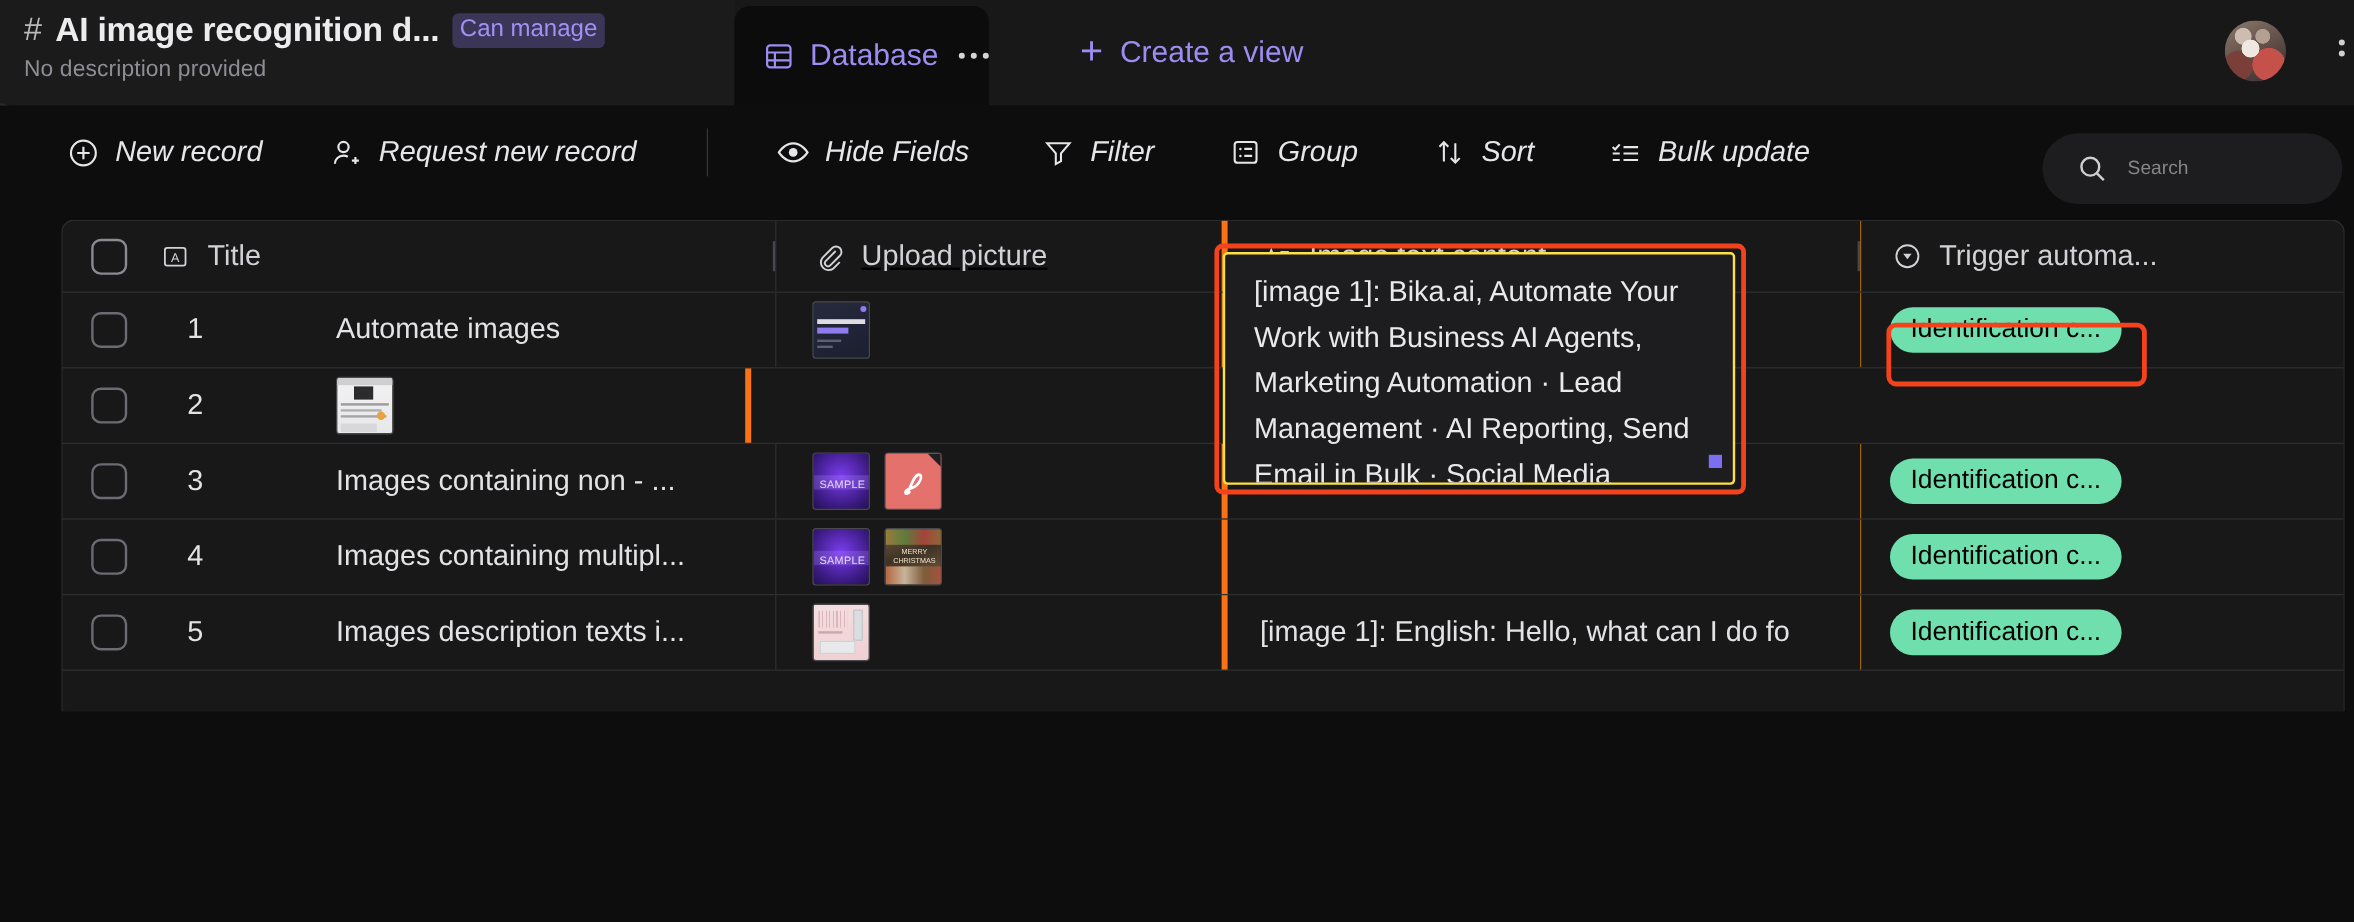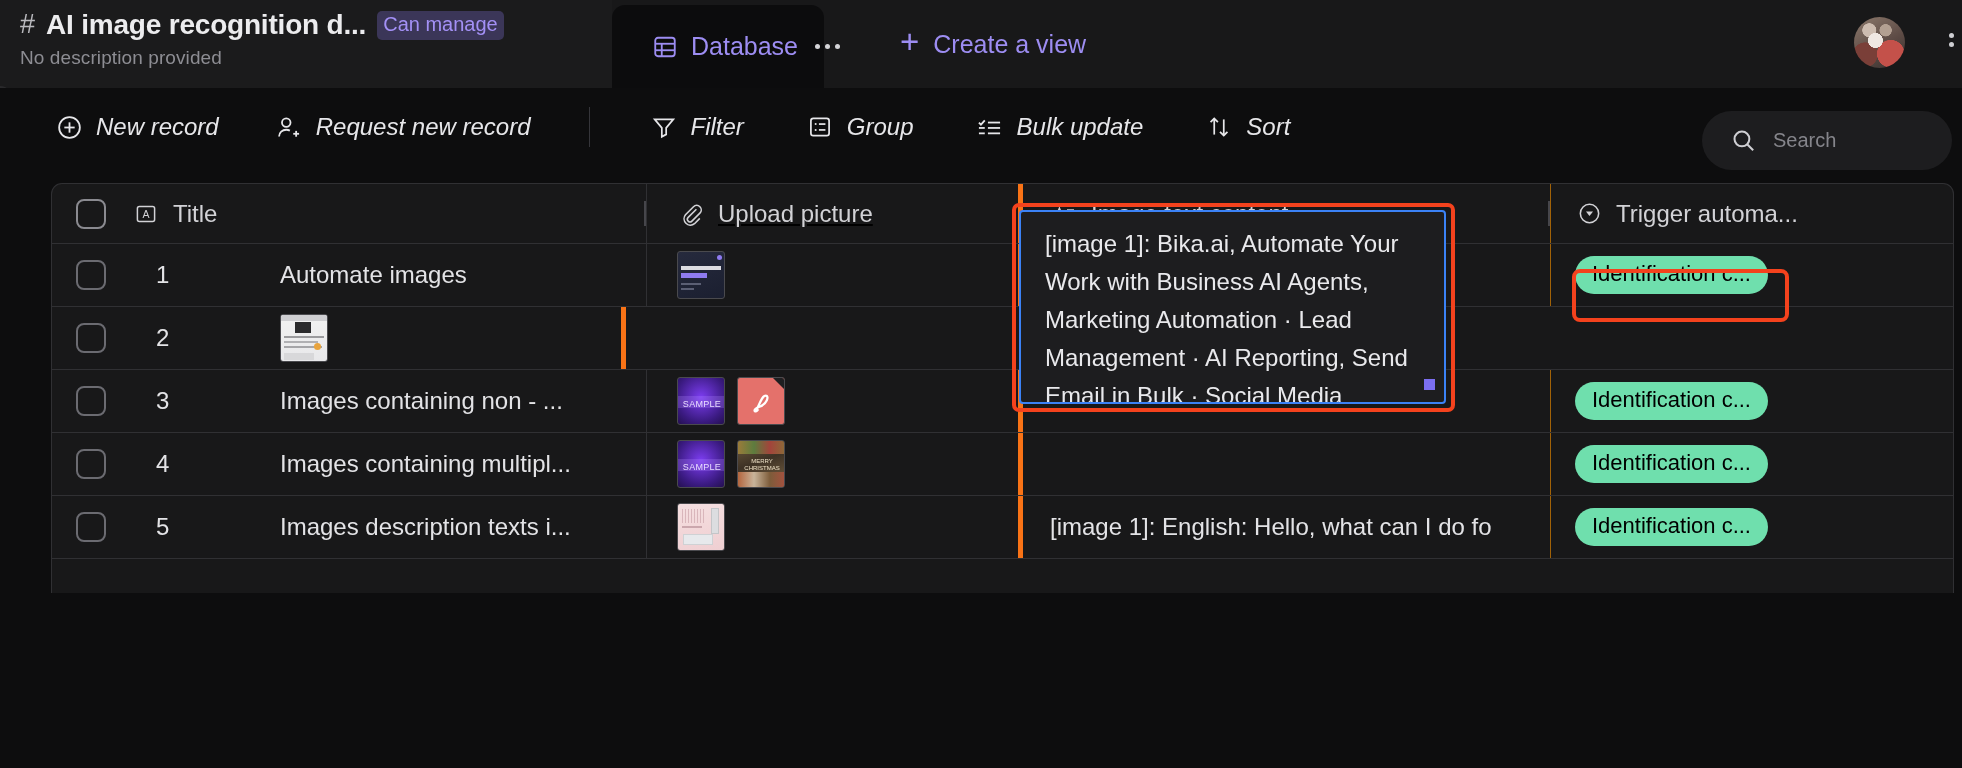--- a/index.html
+++ b/index.html
@@ -38,21 +38,21 @@
   #doc-desc {
     font-size: 19px; color: #8d8d93; margin-top: 6px; letter-spacing: 0.1px;
   }
 
   
   #db-tab {
     position: absolute; left: 612px; top: 5px; width: 212px; height: 83px;
     background: #0c0c0d;
     border-radius: 13px 13px 0 0;
     display: flex; align-items: center; gap: 13px;
-    padding-left: 40px;
+    padding-left: 24px;
   }
   #db-tab-label {
     font-size: 25px; color: #9d8df2; font-weight: 400; white-space: nowrap;
   }
   .tab-dots { display: flex; gap: 5px; align-items: center; margin-left: 4px; }
   .tab-dots i { width: 5px; height: 5px; border-radius: 50%; background: #d5d5d8; display:block; }
 
   #create-view {
     position: absolute; left: 900px; top: 20px; height: 48px;
     display: flex; align-items: center; gap: 14px;
@@ -103,21 +103,21 @@
   .tb-icon { display: inline-flex; align-items: center; justify-content: center; width: 28px; height: 28px; }
   .tb-sep {
     width: 1px; height: 40px; background: #35353a; flex: none;
   }
   #search-box {
     position: absolute; right: 10px; top: 111px;
     width: 250px; height: 59px;
     background: #1d1d1f; border-radius: 30px;
     display: flex; align-items: center; gap: 16px; padding-left: 27px;
   }
-  #search-placeholder { color: #85858b; font-size: 20px; }
+  #search-placeholder { color: #85858b; font-size: 16px; }
 
   
   #grid {
     position: absolute; left: 51px; top: 183px;
     width: 1903px; height: 410px;
     background: #181819;
     border: 1px solid #303033;
     border-top-left-radius: 11px; border-top-right-radius: 11px;
     border-bottom: none;
   }
@@ -148,21 +148,21 @@
   .badge-green {
     background: #6fdfad; color: #000000; font-size: 22px;
     padding: 5px 17px 7px; border-radius: 19px; white-space: nowrap; line-height: 1.2;
   }
 
   
   #expanded-cell {
     position: absolute; left: 1019px; top: 210px;
     width: 427px; height: 194px;
     background: #1d1d1f;
-    border: 2px solid #3b82f6;
+    border: 2px solid #fde047;
     border-radius: 4px;
     padding: 13px 22px 0 24px;
     color: #e9e9ec; font-size: 24px; line-height: 38px;
     z-index: 40; overflow: hidden;
   }
   #expanded-handle {
     position: absolute; right: 9px; bottom: 12px;
     width: 11px; height: 11px; background: #7b6ef0;
   }
   #red-box-text {
@@ -244,20 +244,29 @@
         <path d="M3.6 20c0-3.6 2.9-6 6.4-6 1.2 0 2.3.3 3.2.8"></path>
         <line x1="16.2" y1="17.6" x2="21.4" y2="17.6"></line>
           <line x1="18.8" y1="15" x2="18.8" y2="20.2"></line>
       </svg>
     </span>
     <span>Request new record</span>
   </div>
 
   <div class="tb-sep" style="margin-left:58px;"></div>
 
+  <div class="tb-btn" style="margin-left:57px;">
+    <span class="tb-icon">
+      <svg width="28" height="28" viewBox="0 0 24 24" fill="none" stroke="#e6e6e9" stroke-width="1.6">
+        <path d="M1.8 12S5.6 5.6 12 5.6 22.2 12 22.2 12 18.4 18.4 12 18.4 1.8 12 1.8 12z"></path>
+        <circle cx="12" cy="12" r="3.1" fill="#e6e6e9" stroke="none"></circle>
+      </svg>
+    </span>
+    <span>Hide Fields</span>
+  </div>
 
   <div class="tb-btn" style="margin-left:60px;">
     <span class="tb-icon">
       <svg width="26" height="26" viewBox="0 0 24 24" fill="none" stroke="#e6e6e9" stroke-width="1.6">
         <path d="M3.4 5h17.2l-6.6 7.8v6l-4 2.2v-8.2L3.4 5z"></path>
       </svg>
     </span>
     <span>Filter</span>
   </div>
 
@@ -265,46 +274,46 @@
     <span class="tb-icon">
       <svg width="26" height="26" viewBox="0 0 24 24" fill="none" stroke="#e6e6e9" stroke-width="1.6">
         <rect x="3.6" y="4" width="16.8" height="16" rx="2.2"></rect>
         <circle cx="8" cy="9.3" r="0.95" fill="#e6e6e9" stroke="none"></circle>
           <line x1="11" y1="9.3" x2="17" y2="9.3"></line>
         <circle cx="8" cy="14.7" r="0.95" fill="#e6e6e9" stroke="none"></circle>
           <line x1="11" y1="14.7" x2="17" y2="14.7"></line>
       </svg>
     </span>
     <span>Group</span>
+  </div>
+
+  <div class="tb-btn" style="margin-left:62px;">
+    <span class="tb-icon">
+      <svg width="26" height="26" viewBox="0 0 24 24" fill="none" stroke="#e6e6e9" stroke-width="1.6">
+        <line x1="7.6" y1="4.2" x2="7.6" y2="19"></line>
+          <polyline points="4.2,7.6 7.6,4.2 11,7.6"></polyline>
+        <line x1="16.4" y1="19.8" x2="16.4" y2="5"></line>
+          <polyline points="12.9,16.4 16.4,19.8 19.8,16.4"></polyline>
+      </svg>
+    </span>
+    <span>Sort</span>
   </div>
 
   <div class="tb-btn" style="margin-left:62px;">
     <span class="tb-icon">
       <svg width="27" height="27" viewBox="0 0 24 24" fill="none" stroke="#e6e6e9" stroke-width="1.6">
         <polyline points="2.6,7.6 4.4,9.4 7.8,5.6"></polyline>
         <line x1="10.6" y1="7.6" x2="21.4" y2="7.6"></line>
         <line x1="10.6" y1="12.4" x2="21.4" y2="12.4"></line>
           <line x1="2.6" y1="12.4" x2="7.8" y2="12.4"></line>
         <line x1="10.6" y1="17.2" x2="21.4" y2="17.2"></line>
           <line x1="2.6" y1="17.2" x2="7.8" y2="17.2"></line>
       </svg>
     </span>
     <span>Bulk update</span>
-  </div>
-
-  <div class="tb-btn" style="margin-left:62px;">
-    <span class="tb-icon">
-      <svg width="26" height="26" viewBox="0 0 24 24" fill="none" stroke="#e6e6e9" stroke-width="1.6">
-        <line x1="7.6" y1="4.2" x2="7.6" y2="19"></line>
-          <polyline points="4.2,7.6 7.6,4.2 11,7.6"></polyline>
-        <line x1="16.4" y1="19.8" x2="16.4" y2="5"></line>
-          <polyline points="12.9,16.4 16.4,19.8 19.8,16.4"></polyline>
-      </svg>
-    </span>
-    <span>Sort</span>
   </div>
 </div>
 
 <div id="search-box">
   <span class="tb-icon">
     <svg width="27" height="27" viewBox="0 0 24 24" fill="none" stroke="#cfcfd3" stroke-width="1.8">
       <circle cx="10.6" cy="10.6" r="6.6"></circle>
         <line x1="15.5" y1="15.5" x2="20.6" y2="20.6"></line>
     </svg>
   </span>

